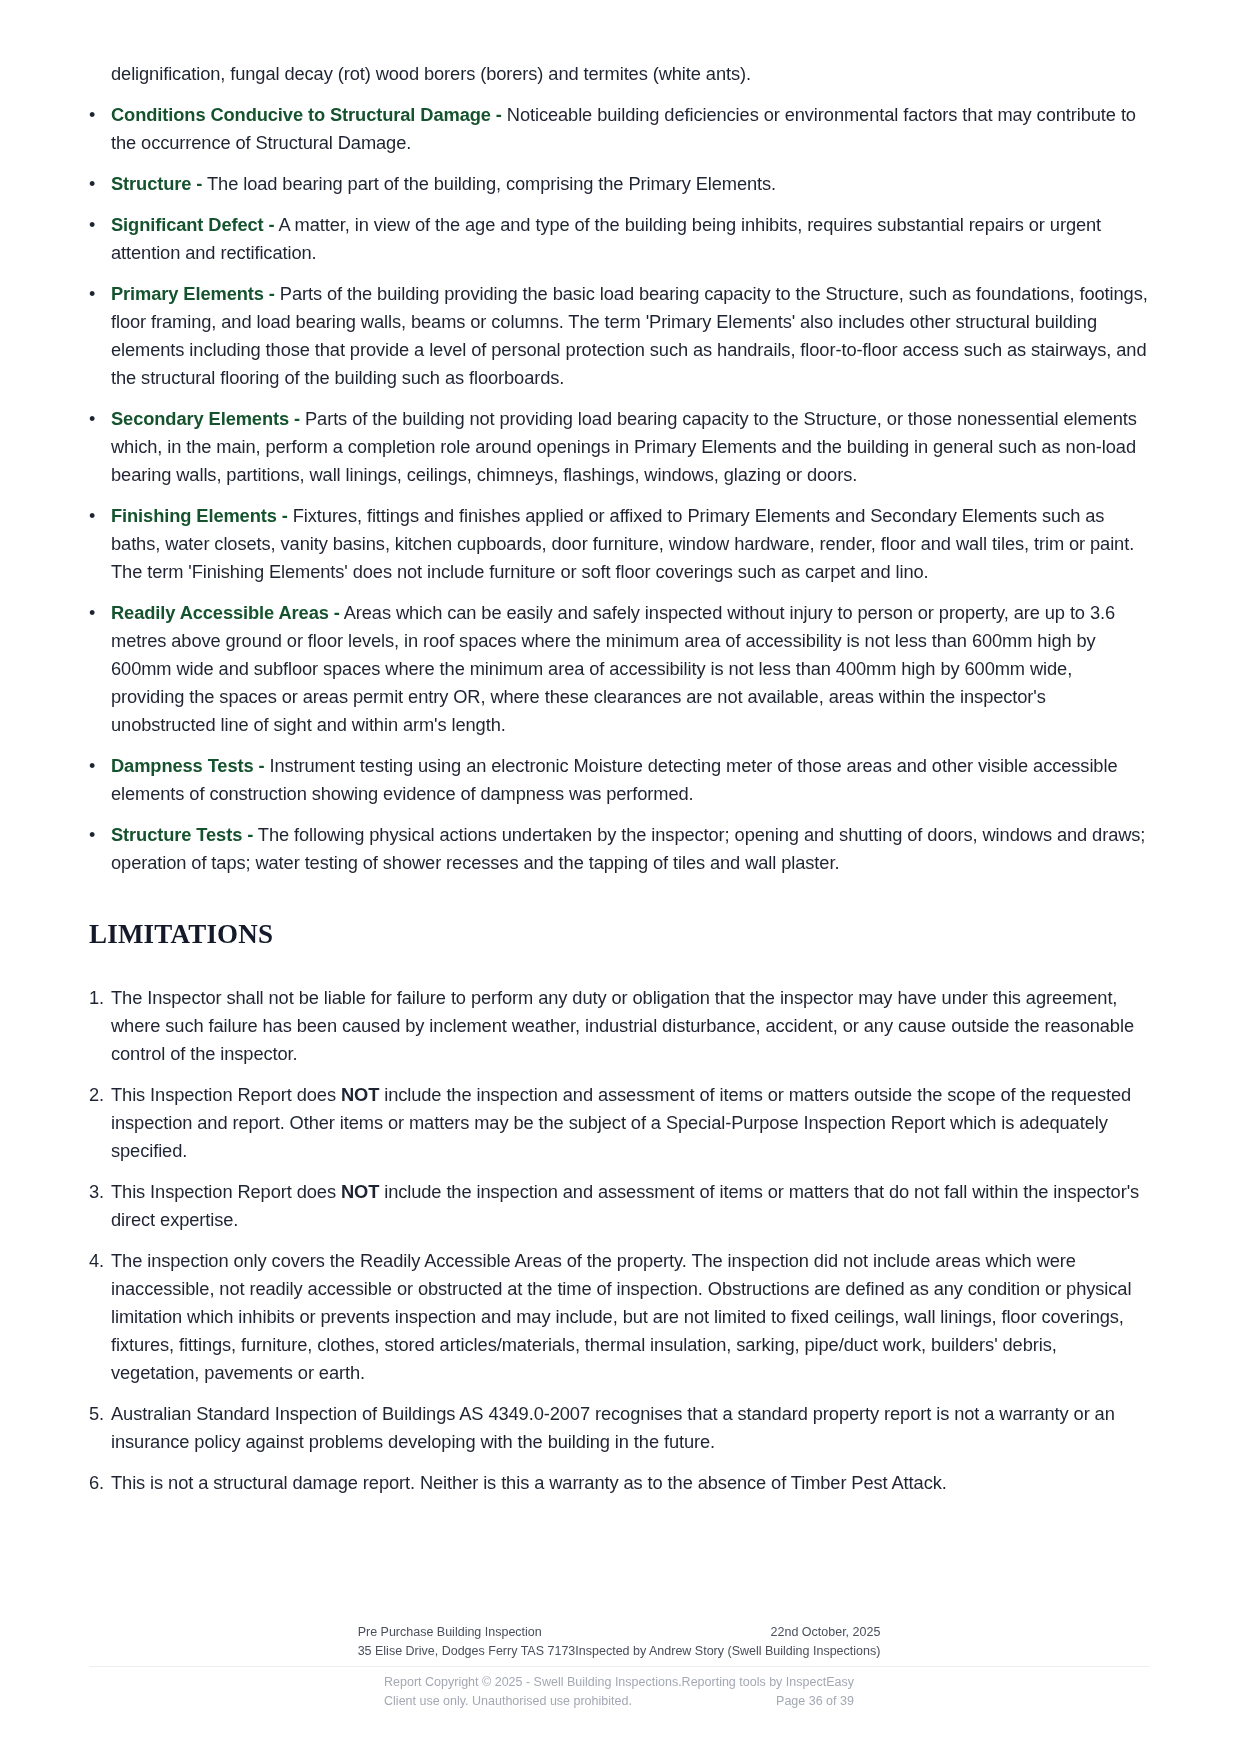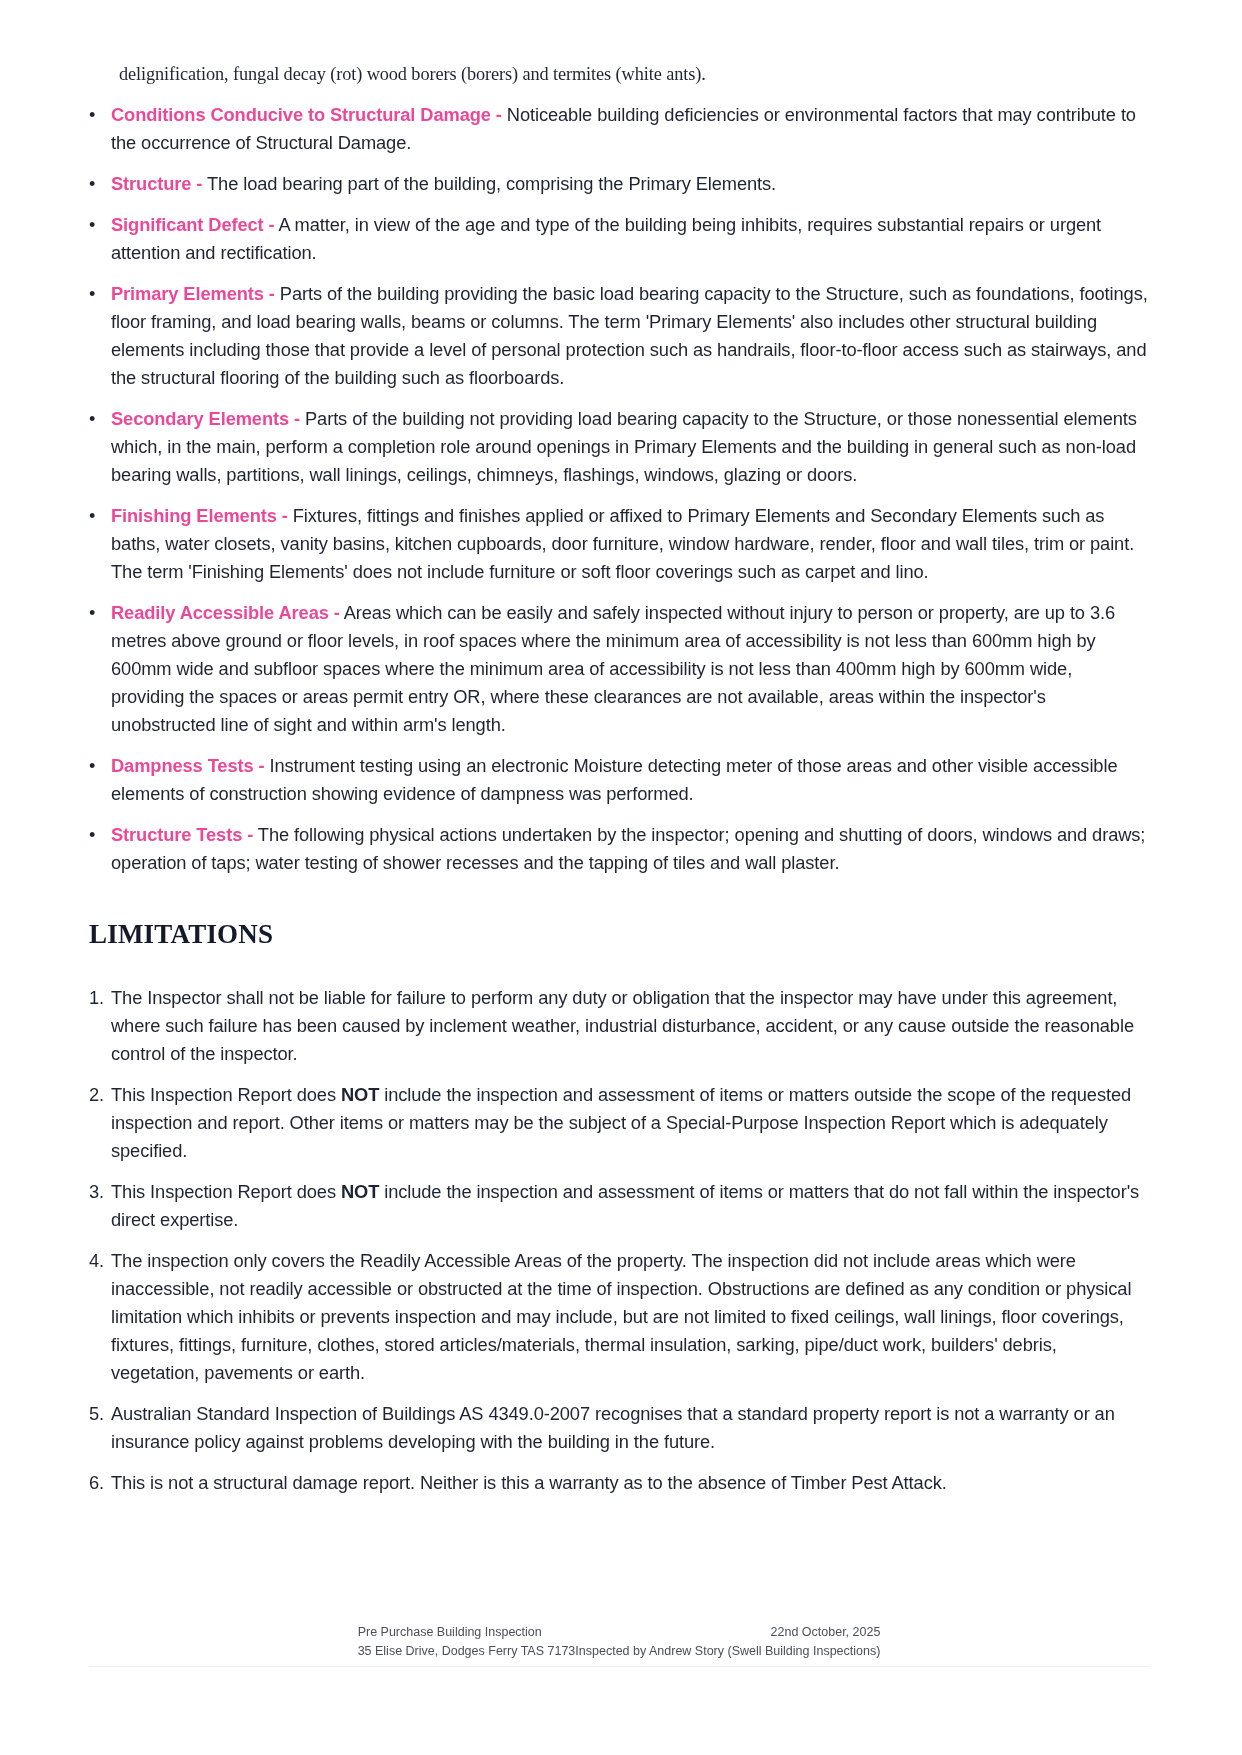--- a/index.html
+++ b/index.html
@@ -5,27 +5,27 @@
     html, body { margin: 0; padding: 0; background: #ffffff; }
     body {
       width: 1242px; height: 1755px; position: relative; overflow: hidden;
       font-family: "Liberation Sans", sans-serif;
       color: #1f2433;
     }
     .content {
       position: absolute; left: 89px; top: 60px; width: 1060px;
       font-size: 18.3px; line-height: 28px; letter-spacing: -0.1px;
     }
-    .cont-line { margin: 0 0 13px 30px; font-family: Liberation Serif, serif; }
+    .cont-line { margin: 0 0 13px 22px; }
     ul.defs { list-style: none; margin: 0; padding: 0; }
     ul.defs li { position: relative; padding-left: 22px; margin-bottom: 13px; }
     ul.defs li .bullet {
       position: absolute; left: 0; top: 0; font-size: 18px;
     }
-    .term { font-weight: bold; color: #ec4899; text-align: right; }
+    .term { font-weight: bold; color: #14532d; text-align: right; }
     h2.section {
       font-size: 27px; font-weight: bold; color: #141a2a; margin: 43px 0 36px 0;
       letter-spacing: 0.2px;
       font-family: Liberation Serif, serif;
     }
     ol.limits { list-style: none; margin: 0; padding: 0; }
     ol.limits li { position: relative; padding-left: 22px; margin-bottom: 13px; }
     ol.limits li .num { position: absolute; left: 0; top: 0; }
     .footer {
       position: absolute; left: 89px; top: 1623px; width: 1060px;
@@ -71,13 +71,23 @@
     <div>
       <div>Pre Purchase Building Inspection</div>
       <div>35 Elise Drive, Dodges Ferry TAS 7173</div>
     </div>
     <div class="right">
       <div>22nd October, 2025</div>
       <div>Inspected by Andrew Story (Swell Building Inspections)</div>
     </div>
   </div>
   <div class="divider"></div>
+  <div class="row muted">
+    <div>
+      <div>Report Copyright © 2025 - Swell Building Inspections.</div>
+      <div>Client use only. Unauthorised use prohibited.</div>
+    </div>
+    <div class="right">
+      <div>Reporting tools by InspectEasy</div>
+      <div>Page 36 of 39</div>
+    </div>
+  </div>
 </div>
 
 </body></html>

